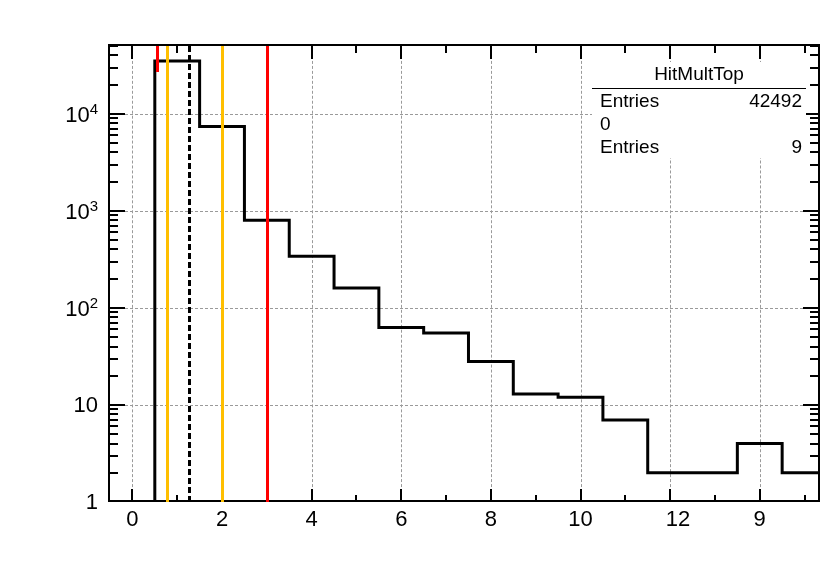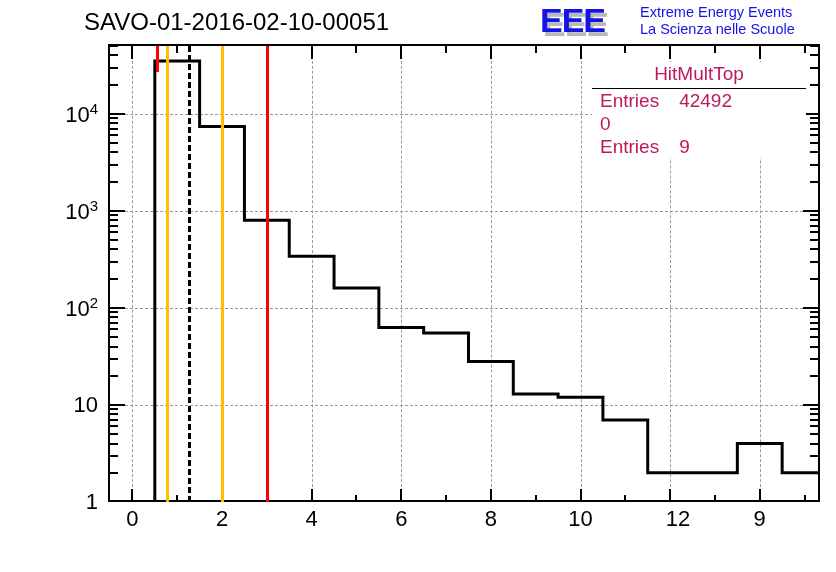--- a/index.html
+++ b/index.html
@@ -106,53 +106,46 @@
   .vline.orange{border-left:3px solid #ffbf00;}
   .vline.dashed{border-left:3px dashed #000000;}
   .vline.short{height:26px;}
 
   
   .statsbox{
     position:absolute;
     left:592px; top:62px;
     width:214px;
     background:#ffffff;
-    color:#be185d;
+    color:#000000;
     font-size:19px;
     z-index:6;
   }
   .stats-title{
     text-align:center;
     padding:1px 0 3px 0;
     border-bottom:1.5px solid #000;
     font-size:19px;
   }
   .stats-row{
     display:flex;
+    justify-content:space-between;
     padding:0 4px 0 8px;
     line-height:23px;
     gap:20px;
   }
   .stats-row .k{text-align:left;}
   .stats-row .v{text-align:right;}
 </style>
 </head>
 <body>
 
 <div id="canvas">
 
-  <div class="title">SAVO-01-2016-02-10-00051</div>
-
-  <div class="logo">
-    <div class="logo-eee">EEE</div>
-    <div class="logo-txt">
-      <div>Extreme Energy Events</div>
-      <div>La Scienza nelle Scuole</div>
-    </div>
-  </div>
+
 
   <div class="frame"></div>
   <div class="plotarea" id="plotarea">
       <div class="gridh" style="top: 358.957px;"></div>
       <div class="gridh" style="top: 261.915px;"></div>
       <div class="gridh" style="top: 164.872px;"></div>
       <div class="gridh" style="top: 67.8298px;"></div>
       <div class="gridv" style="left: 22.4051px;"></div>
       <div class="gridv" style="left: 112.025px;"></div>
       <div class="gridv" style="left: 201.646px;"></div>

